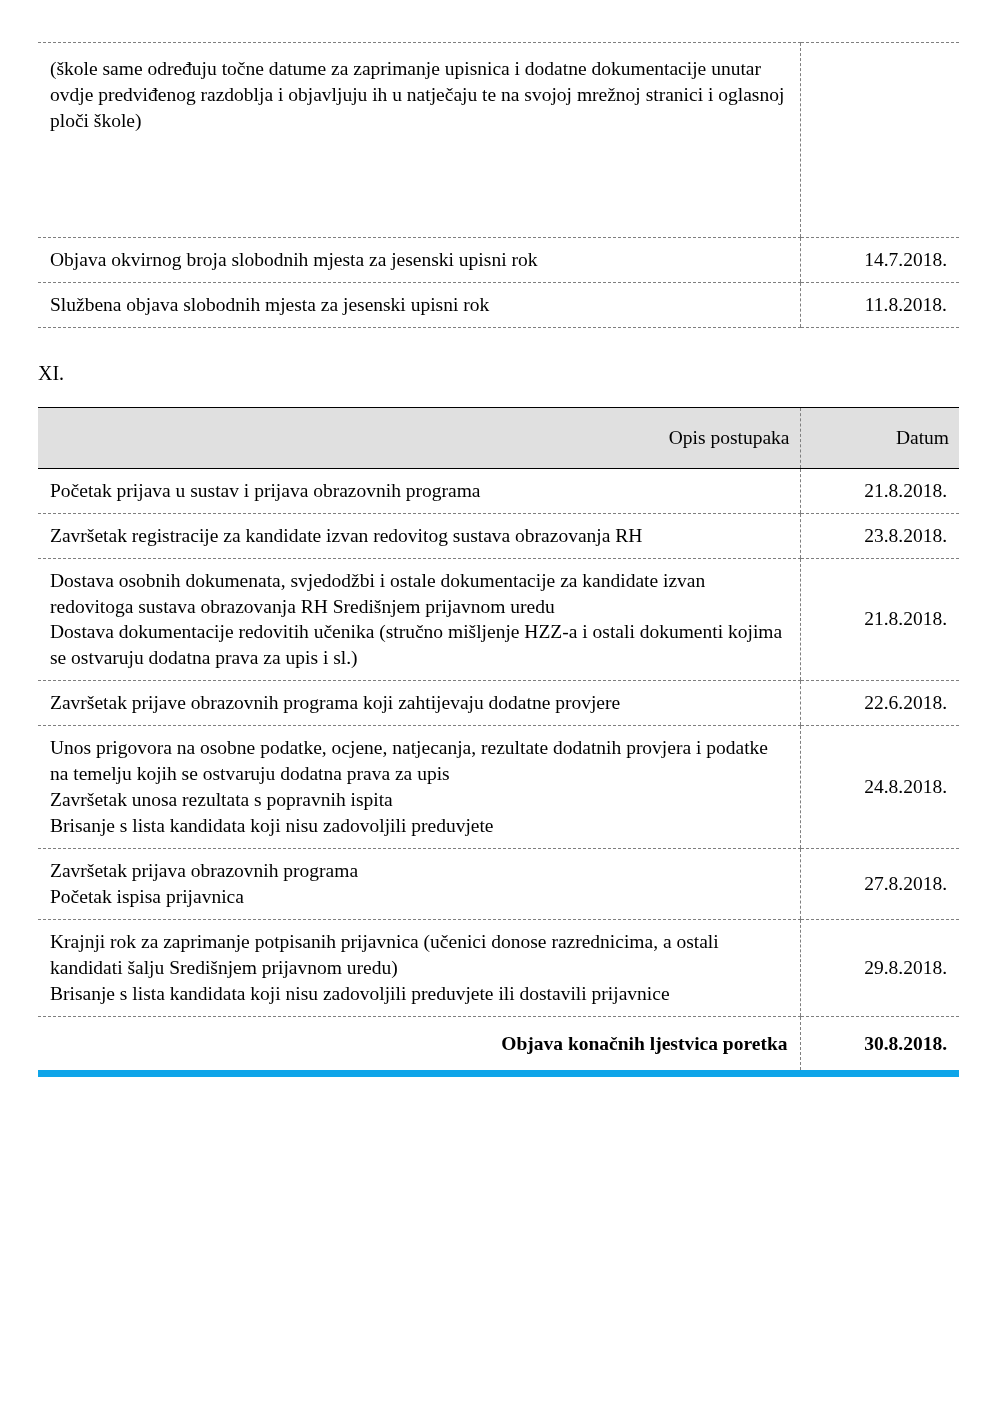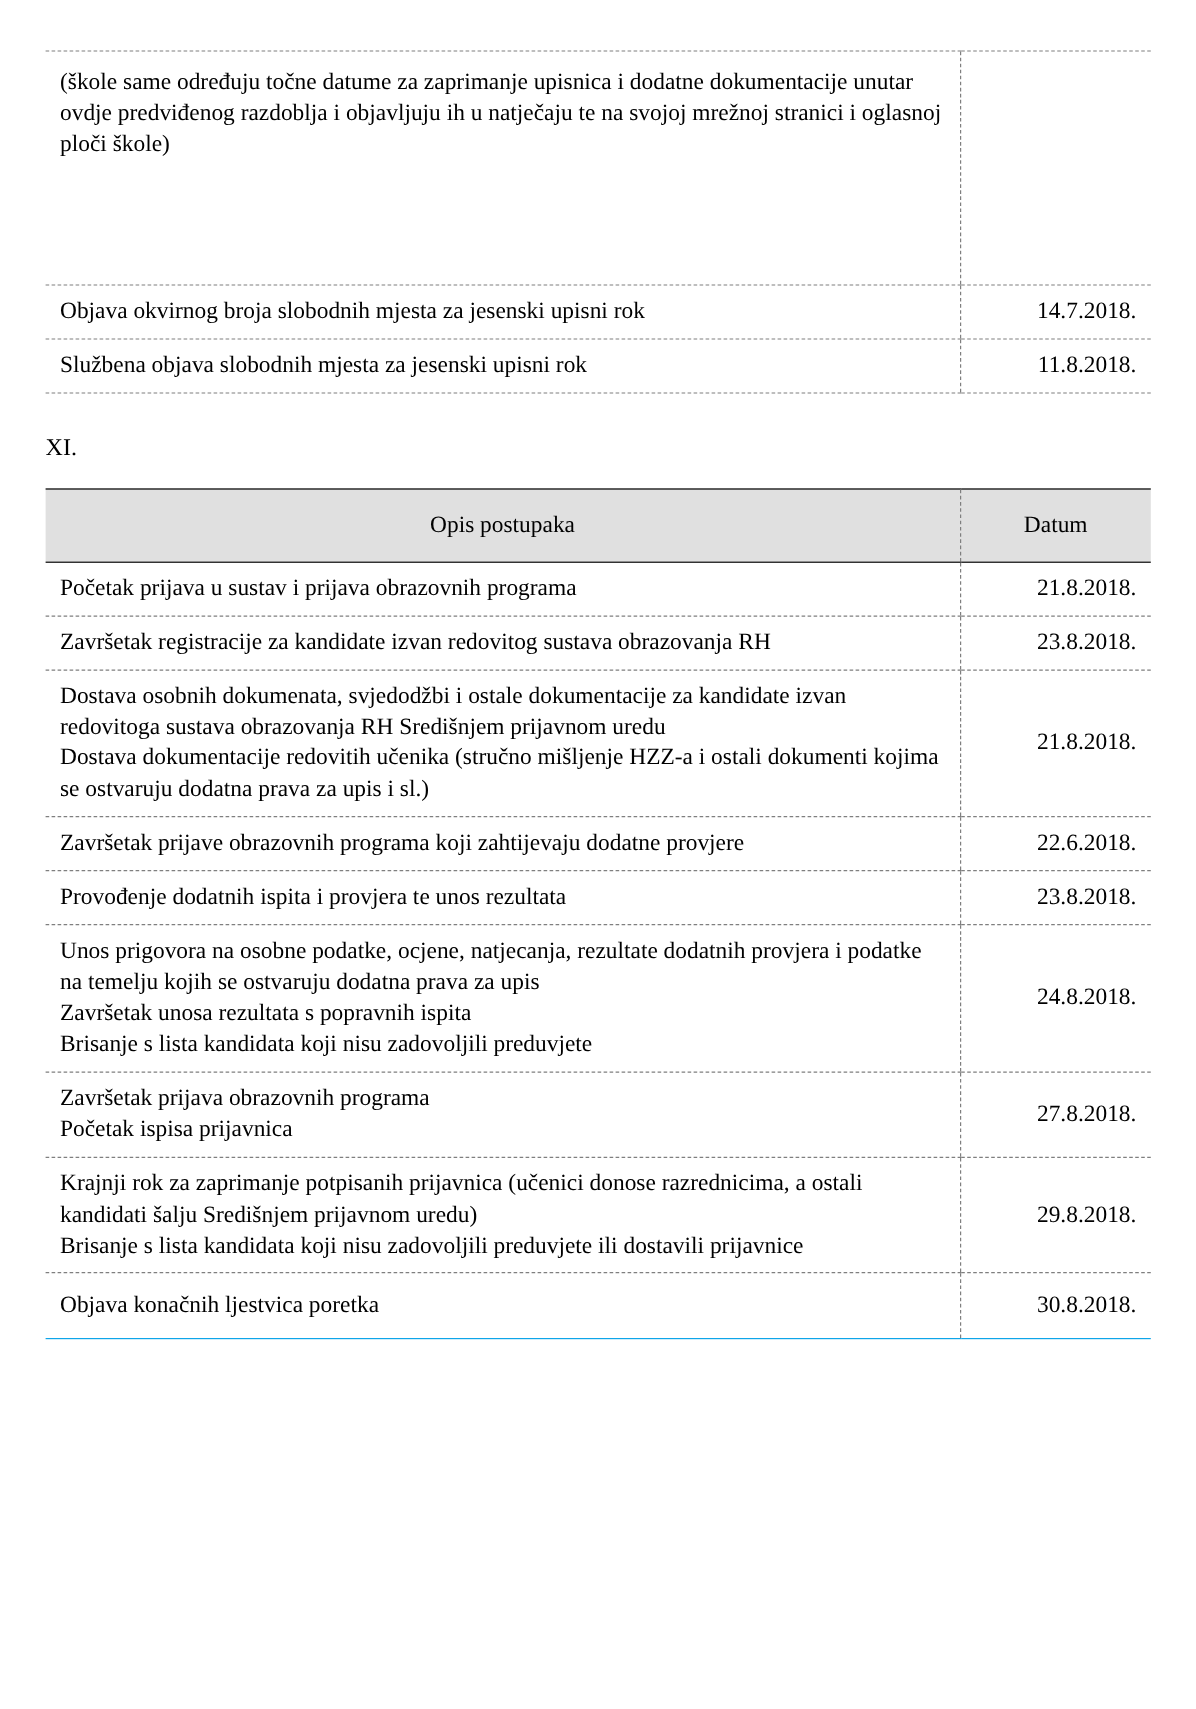--- a/index.html
+++ b/index.html
@@ -78,37 +78,38 @@
     padding-right: 120px;
   }
 
   
   #table-main {
     margin-top: 22px;
   }
   #table-main thead th {
     background: #e0e0e0;
     font-size: 19.5px;
-    text-align: center;
+    text-align: right;
     padding: 17px 10px;
     border-top: 1px solid #000000;
     border-bottom: 1px solid #000000;
   }
   #table-main thead th.col-date {
     border-left: 1px dashed #7f7f7f;
   }
   #table-main tbody td {
     border-bottom: 1px dashed #7f7f7f;
   }
   #table-main tbody td.date {
     border-left: 1px dashed #7f7f7f;
   }
   #table-main tbody tr.last td {
-    border-bottom: 1px solid #0ea5e9;
-    font-weight: normal;
+    border-bottom: 7px solid #0ea5e9;
+    font-weight: bold;
+    text-align: right;
   }
   #table-main tbody tr.last td.desc {
     padding-top: 14px;
     padding-bottom: 14px;
   }
   .multiline { white-space: pre-line; }
   .pad-big td { padding-top: 16px; padding-bottom: 16px; }
 </style>
 </head>
 <body>
@@ -161,24 +162,20 @@
       </tr>
       <tr class="pad-big">
         <td class="desc multiline">Dostava osobnih dokumenata, svjedodžbi i ostale dokumentacije za kandidate izvan redovitoga sustava obrazovanja RH Središnjem prijavnom uredu
 Dostava dokumentacije redovitih učenika (stručno mišljenje HZZ-a i ostali dokumenti kojima se ostvaruju dodatna prava za upis i sl.)</td>
         <td class="date">21.8.2018.</td>
       </tr>
       <tr>
         <td class="desc">Završetak prijave obrazovnih programa koji zahtijevaju dodatne provjere</td>
         <td class="date">22.6.2018.</td>
       </tr>
-      <tr>
-        <td class="desc">Provođenje dodatnih ispita i provjera te unos rezultata</td>
-        <td class="date">23.8.2018.</td>
-      </tr>
       <tr class="pad-big">
         <td class="desc multiline">Unos prigovora na osobne podatke, ocjene, natjecanja, rezultate dodatnih provjera i podatke na temelju kojih se ostvaruju dodatna prava za upis
 Završetak unosa rezultata s popravnih ispita
 Brisanje s lista kandidata koji nisu zadovoljili preduvjete</td>
         <td class="date">24.8.2018.</td>
       </tr>
       <tr class="pad-big">
         <td class="desc multiline">Završetak prijava obrazovnih programa
 Početak ispisa prijavnica</td>
         <td class="date">27.8.2018.</td>

